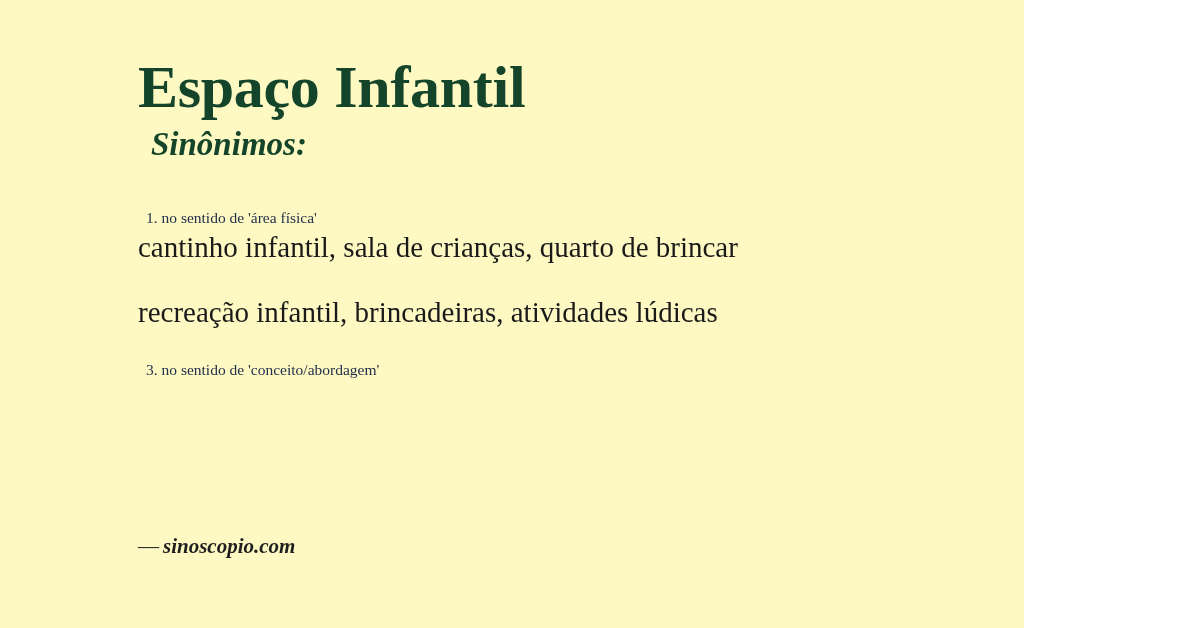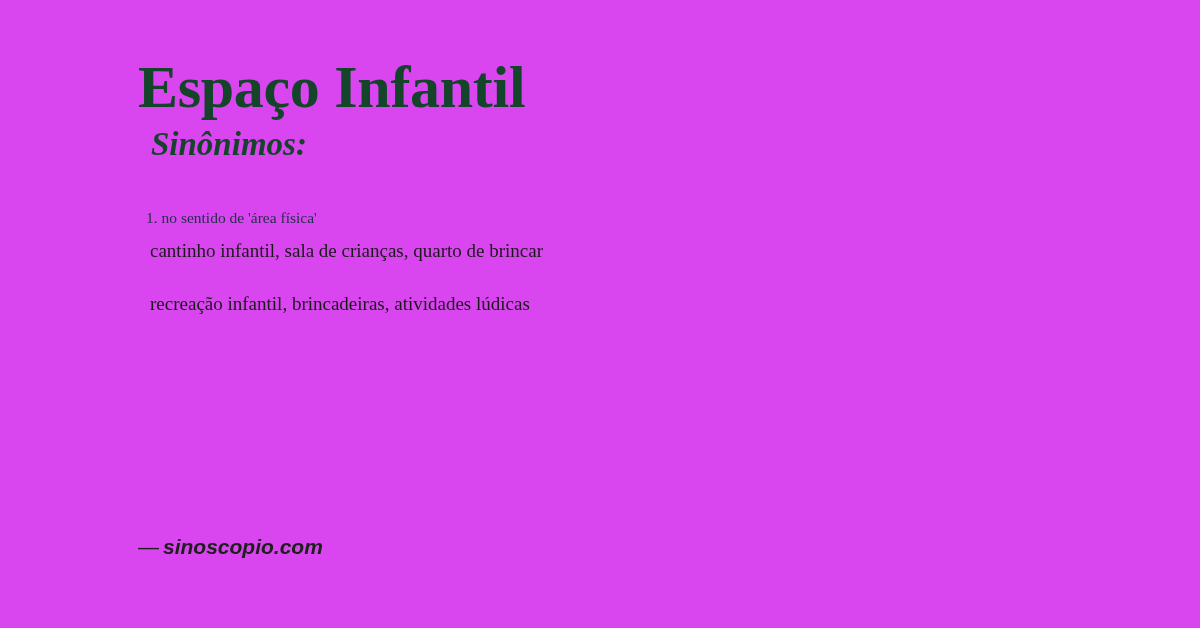--- a/index.html
+++ b/index.html
@@ -11,23 +11,23 @@
     width: 1200px;
     height: 628px;
     background: #ffffff;
     font-family: "Liberation Serif", "DejaVu Serif", serif;
     overflow: hidden;
     -webkit-font-smoothing: antialiased;
   }
 
   .card {
     position: relative;
-    width: 1200px;
+    width: 1024px;
     height: 628px;
-    background: #d946ef;
+    background: #fef9c3;
     box-sizing: border-box;
     padding: 0 0 8px 138px;
   }
 
   
   .header {
     position: absolute;
     left: 138px;
     top: 56px;
     width: 1000px;
@@ -75,37 +75,37 @@
     font-size: 15.5px;
     font-weight: 400;
     line-height: 1.25;
     color: #22304a;
     margin: 0 0 2px 8px;
     white-space: nowrap;
   }
 
   .sense-synonyms {
     font-family: "Liberation Serif", "DejaVu Serif", serif;
-    font-size: 19px;
+    font-size: 29px;
     font-weight: 400;
     line-height: 1.28;
     color: #1a1a1a;
-    margin: 12px;
+    margin: 0;
     white-space: nowrap;
   }
 
   
   .footer {
     position: absolute;
     left: 138px;
     top: 534px;
   }
 
   .footer-attribution {
-    font-family: Liberation Sans, sans-serif;
+    font-family: Liberation Serif, serif;
     font-size: 21px;
     font-weight: 700;
     font-style: italic;
     line-height: 1.2;
     color: #1f1f1f;
     margin: 0;
     white-space: nowrap;
     text-align: center;
   }
   .footer-dash {
@@ -129,20 +129,21 @@
     <div class="sense-block">
       <div class="sense-label">1. no sentido de 'área física'</div>
       <div class="sense-synonyms">cantinho infantil, sala de crianças, quarto de brincar</div>
     </div>
 
     <div class="sense-block">
       <div class="sense-synonyms">recreação infantil, brincadeiras, atividades lúdicas</div>
     </div>
 
     <div class="sense-block">
+      <div class="sense-label">3. no sentido de 'conceito/abordagem'</div>
     </div>
 
   </div>
 
   <div class="footer">
     <div class="footer-attribution">
       <span class="footer-dash">—</span><span>sinoscopio.com</span>
     </div>
   </div>
 

